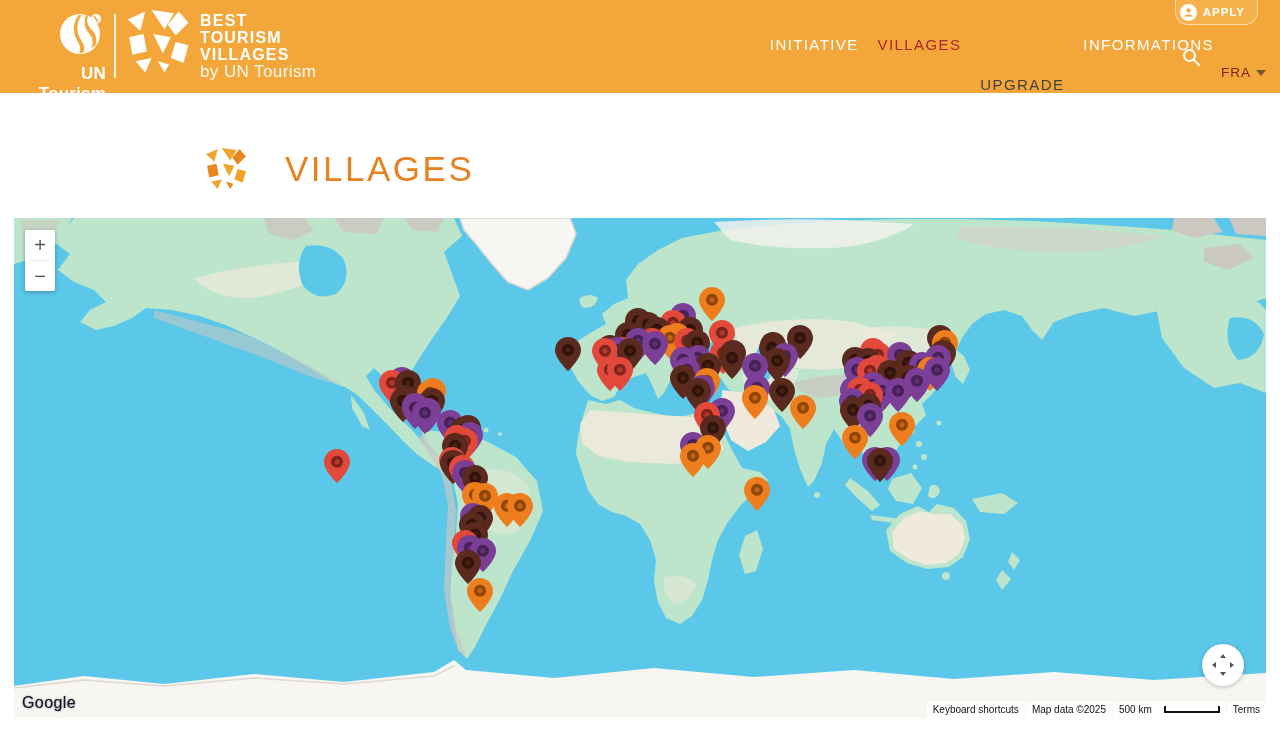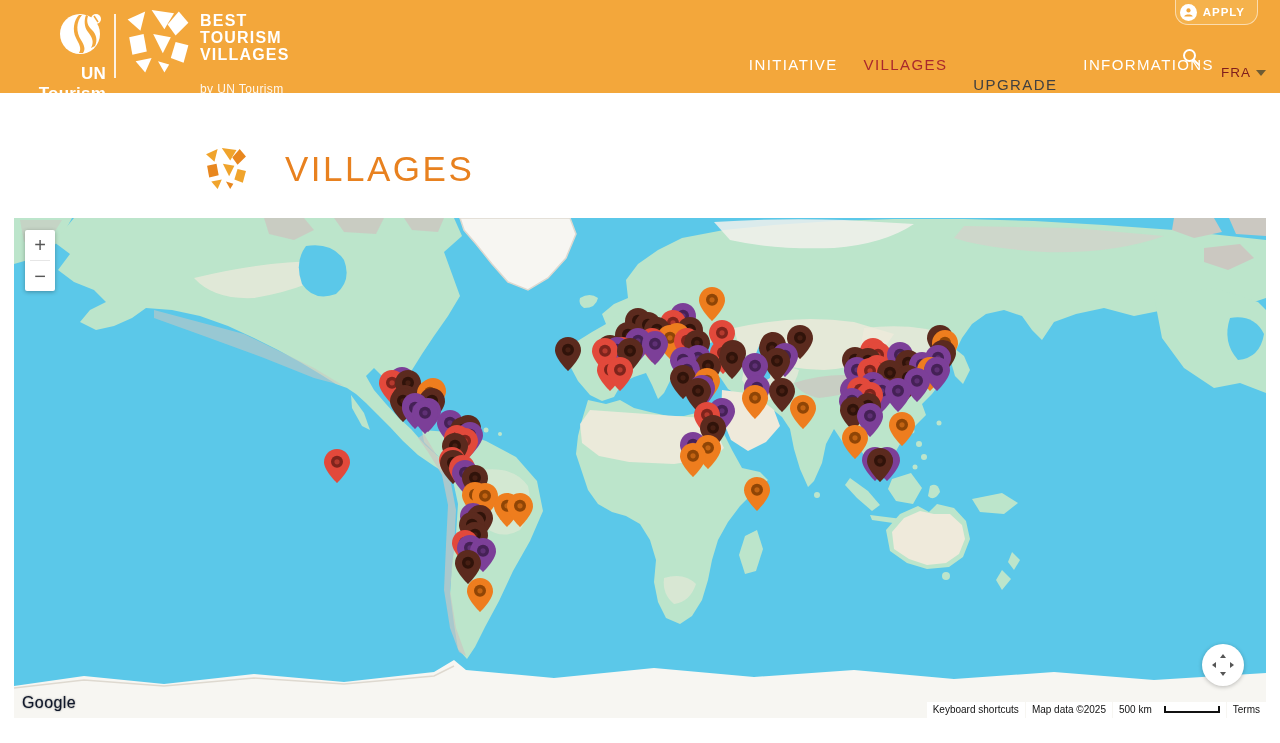--- a/index.html
+++ b/index.html
@@ -9,23 +9,23 @@
   .header { position:relative; width:100%; height:93px; background:#F3A73B; }
   .brand { position:absolute; left:10px; top:8px; display:flex; align-items:flex-start; }
   .unlogo { width:96px; text-align:right; }
   .unlogo .globe { margin:2px auto 2px; width:48px; height:48px; }
   .unlogo .untxt { color:#fff; font-weight:bold; font-size:17px; letter-spacing:.2px; }
   .brand-divider { width:2px; height:64px; background:rgba(255,255,255,.85); margin:6px 10px 0 8px; }
   .btv { display:flex; align-items:flex-start; margin-top:2px; }
   .btv .mosaic { width:64px; height:64px; margin-right:10px; }
   .btv-text { color:#fff; line-height:17px; padding-top:2px; }
   .btv-text .l { font-weight:bold; font-size:16px; letter-spacing:1.2px; }
-  .btv-text .s { font-size:12px; color:rgba(255,255,255,.92); font-weight:normal; margin-top:18px; letter-spacing:.4px;text-decoration:underline; }
-
-  .nav { position:absolute; right:66px; top:36px; display:flex; align-items:center; gap:26px; }
+  .btv-text .s { font-size:17px; color:rgba(255,255,255,.92); font-weight:normal; margin-top:0; letter-spacing:.4px; }
+
+  .nav { position:absolute; right:66px; top:36px; display:flex; gap:19px; }
   .nav-item { color:#fff; font-size:15px; letter-spacing:1.4px; text-decoration:none; cursor:pointer; }
   .nav-right { position:absolute; right:14px; top:33px; display:flex; align-items:center; gap:20px; }
   .search-btn { width:20px; height:20px; cursor:pointer; }
   .lang { display:flex; align-items:center; gap:5px; color:#7f1d1d; font-size:13.5px; letter-spacing:1px; cursor:pointer;margin-top:32px; }
   .lang .caret { width:0; height:0; border-left:5px solid transparent; border-right:5px solid transparent; border-top:6px solid #6E5B33; }
 
   .apply { position:absolute; top:0; right:22px; height:25px; padding:0 12px 0 4px; display:flex; align-items:center; gap:6px;
            background:#F5B24C; border:1px solid rgba(255,255,255,.55); border-top:none; border-radius:0 0 13px 13px;
            border-bottom-left-radius:13px; border-bottom-right-radius:13px; cursor:pointer; }
   .apply .pcirc { width:17px; height:17px; border-radius:50%; background:#fff; display:flex; align-items:center; justify-content:center; }

